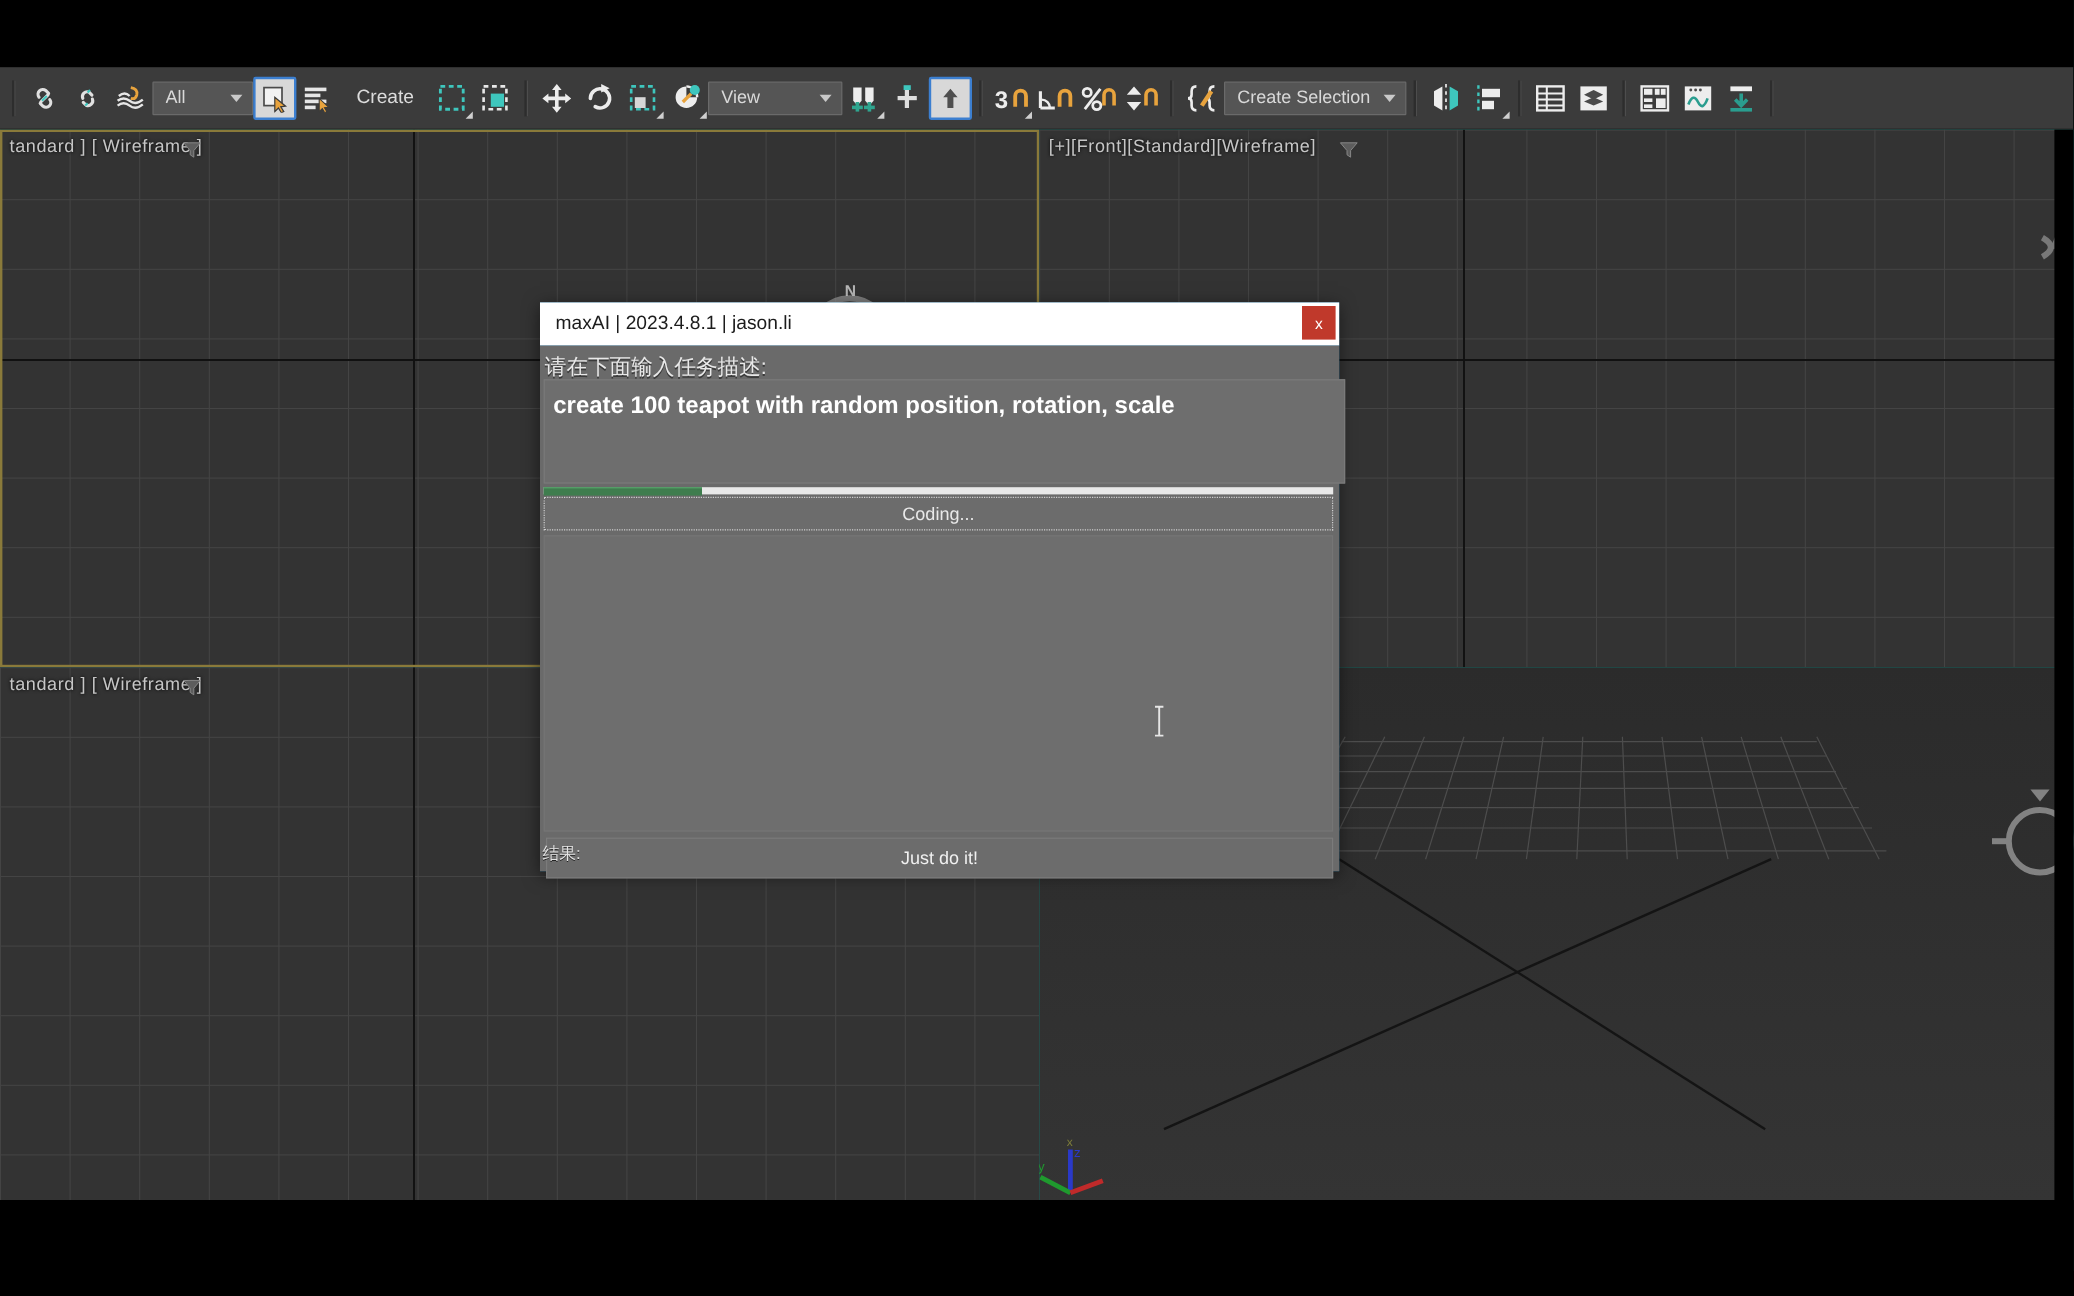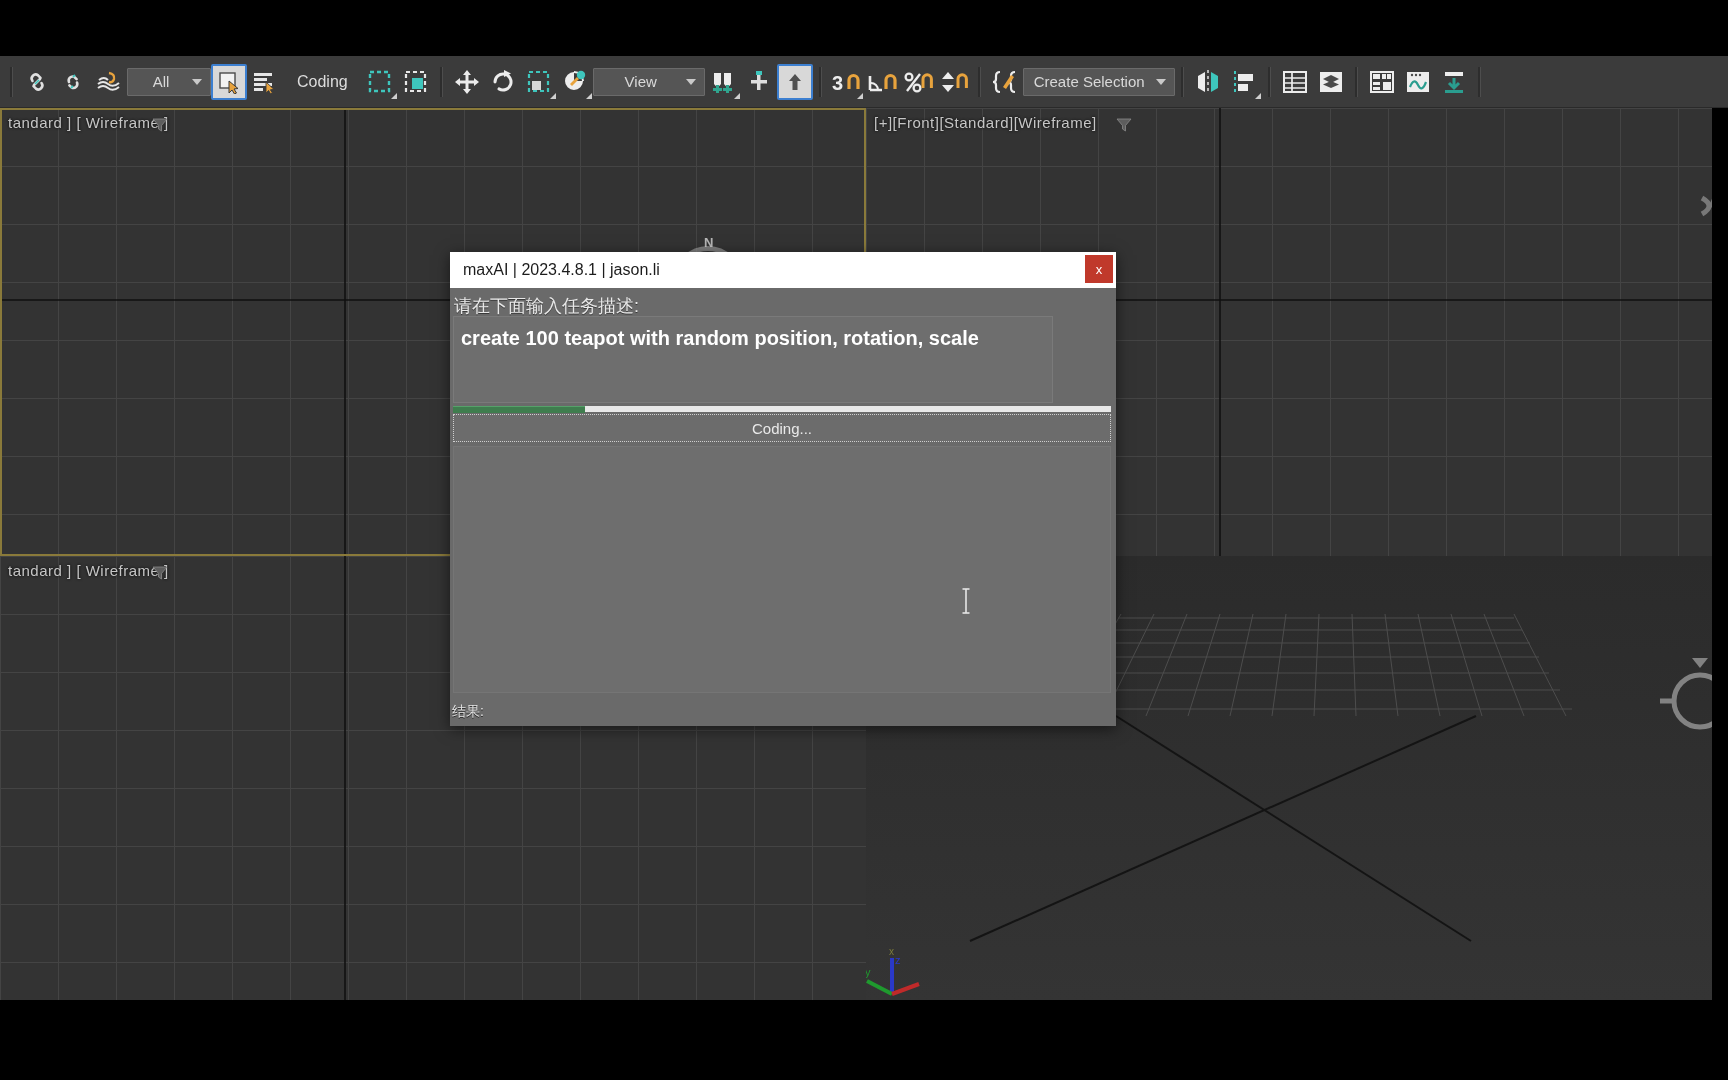--- a/index.html
+++ b/index.html
@@ -57,21 +57,20 @@
     color: #dcdcdc; font-size: 16px; padding: 0 14px; white-space: nowrap;
   }
   .dd {
     height: 28px; background: #555555;
     border: 1px solid #6a6a6a;
     display: flex; align-items: center;
     color: #d9d9d9; font-size: 15px;
     padding: 0 4px 0 10px;
     box-sizing: border-box; flex: none;
     border-radius: 1px;
-    text-align: center;
   }
   .dd .dd-text { flex: 1 1 auto; overflow: hidden; white-space: nowrap; }
   .dd .caret {
     width: 0; height: 0; margin-left: 8px; margin-right: 4px;
     border-left: 5px solid transparent;
     border-right: 5px solid transparent;
     border-top: 6px solid #c9c9c9;
   }
   .dd.w-all { width: 84px; }
   .dd.w-view { width: 112px; }
@@ -182,21 +181,21 @@
     width: 666px; height: 438px;
     background: #6a6a6a;
   }
   .dlg-prompt-label {
     position: absolute; left: 4px; top: 6px;
     color: #e8e8e8; font-size: 18px;
     text-shadow: 0 1px 0 #3a3a3a;
   }
   .dlg-input {
     position: absolute; left: 3px; top: 28px;
-    width: 600px; height: 87px;
+    width: 668px; height: 87px;
     background: #6e6e6e;
     border: 1px solid #7a7a7a;
     box-sizing: border-box;
     color: #ffffff;
     font-size: 20px; font-weight: bold;
     padding: 9px 7px;
     line-height: 1.25;
     overflow: hidden;
   }
   .progress-track {
@@ -316,21 +315,21 @@
         <g fill="#e6e6e6">
           <rect x="2" y="3" width="18" height="3"></rect>
           <rect x="2" y="8" width="13" height="3"></rect>
           <rect x="2" y="13" width="18" height="3"></rect>
           <rect x="2" y="18" width="9" height="3"></rect>
         </g>
         <path d="M14 12 L14 23 L16.6 20.5 L18.6 24 L20.4 23 L18.4 19.8 L22 19.4 Z" fill="#e8a33d" stroke="#3a3a3a" stroke-width="0.9"></path>
       </svg>
     </div>
 
-    <div class="tb-label">Coding</div>
+    <div class="tb-label">Create</div>
 
     <div class="tb-btn">
       <svg width="26" height="26" viewBox="0 0 26 26">
         <rect x="3" y="3" width="19" height="19" fill="none" stroke="#3ec6bd" stroke-width="2.4" stroke-dasharray="4 3"></rect>
       </svg>
       <span class="corner"></span>
     </div>
 
     <div class="tb-btn">
       <svg width="26" height="26" viewBox="0 0 26 26">
@@ -646,20 +645,21 @@
       <div class="dlg-input" placeholder="请在下面输入任务描述">create 100 teapot with random position, rotation, scale</div>
 
       <div class="progress-track">
         <div class="progress-fill" id="progress-fill" style="width: 20%;"></div>
       </div>
 
       <div class="dlg-status-btn">Coding...</div>
 
       <div class="dlg-output"></div>
 
+      <div class="dlg-go-btn">Just do it!</div>
     </div>
   </div>
 
   <div class="result-label">结果:</div>
 
   <svg class="text-caret" viewBox="0 0 10 28">
     <g stroke="#e6e6e6" stroke-width="1.6" fill="none">
       <line x1="5" y1="2" x2="5" y2="26"></line>
       <line x1="1.5" y1="2" x2="8.5" y2="2"></line>
       <line x1="1.5" y1="26" x2="8.5" y2="26"></line>

